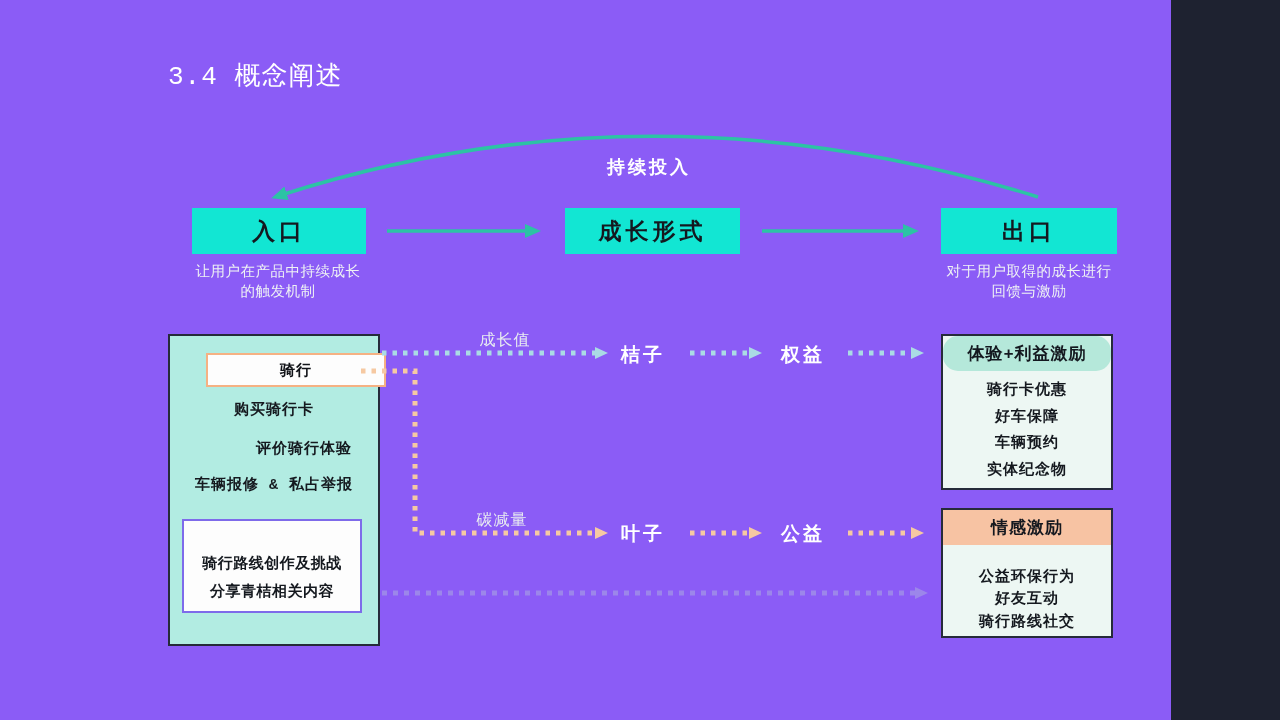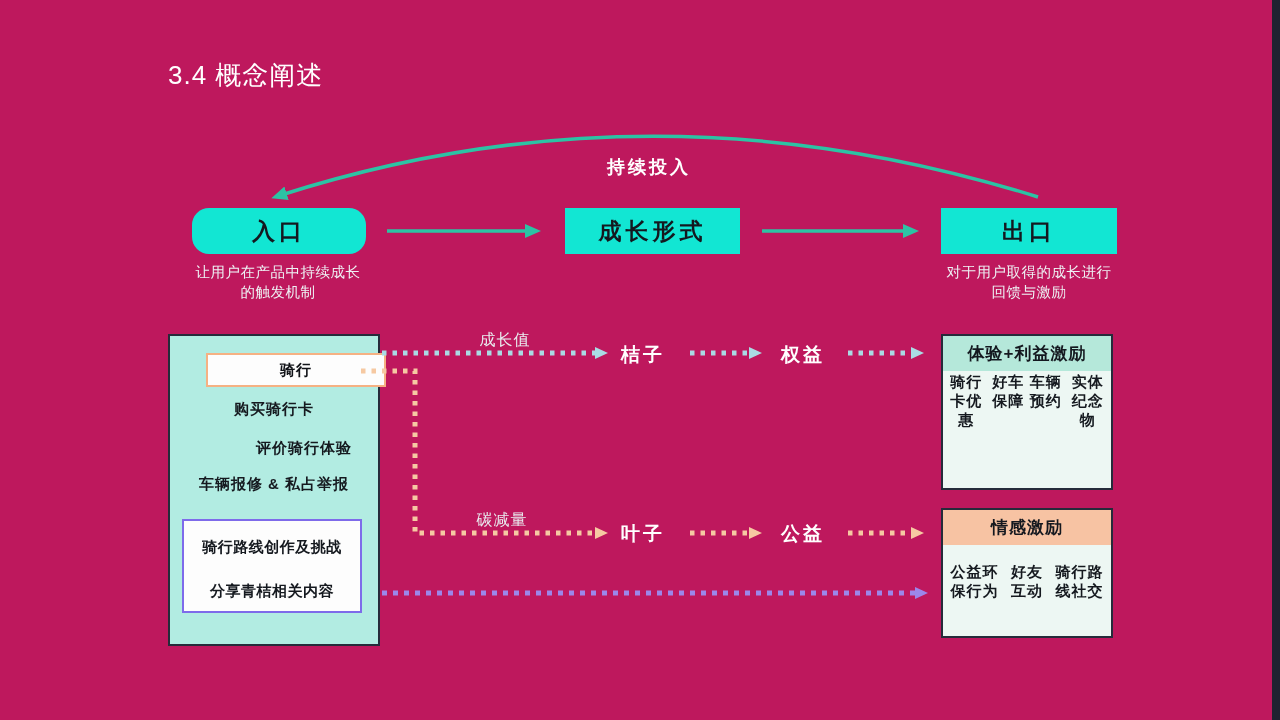--- a/index.html
+++ b/index.html
@@ -1,38 +1,38 @@
 <!DOCTYPE html>
 <html><head>
 <meta charset="utf-8">
 <style>
   html,body { margin:0; padding:0; background:#1e2230; }
   .slide {
-    position:relative; width:1272px; height:720px;
-    background:#be185d; overflow:hidden;
-    font-family:Liberation Sans, sans-serif;
+    position:relative; width:1171px; height:720px;
+    background:#8b5cf6; overflow:hidden;
+    font-family:Liberation Mono, monospace;
   }
   .title {
     position:absolute; left:168px; top:58px;
     font-size:26px; font-weight:500; color:#ffffff; letter-spacing:1px;
   }
   .overlay { position:absolute; left:0; top:0; z-index:2; }
 
   .cycle-label {
     position:absolute; left:649px; top:167px; transform:translate(-50%,-50%);
     color:#ffffff; font-size:18px; font-weight:700; letter-spacing:3px; z-index:3;
   }
 
   .stage {
     position:absolute; top:208px; height:46px; z-index:3;
     background:#12e6d3; color:#14181f;
     display:flex; align-items:center; justify-content:center;
     font-size:23px; font-weight:700; letter-spacing:4px;
   }
-  .stage-0 { left:192px; width:174px;border-radius:17px; }
+  .stage-0 { left:192px; width:174px; }
   .stage-1 { left:565px; width:175px; }
   .stage-2 { left:941px; width:176px; }
 
   .caption {
     position:absolute; top:262px; width:280px; z-index:3;
     text-align:center; color:#eef1f4; font-size:14.5px; font-weight:500;
     line-height:1.4; white-space:pre-line; letter-spacing:0.5px;
   }
   .caption-0 { left:138px; }
   .caption-1 { left:513px; }
@@ -56,21 +56,21 @@
   .entry-item-1 { top:103px;padding-left:30px; }
   .entry-item-2 { top:139px; }
   .group-box {
     position:absolute; left:12px; top:183px; width:180px; height:94px;
     background:#fdfdfd; border:2px solid #7e6bea; box-sizing:border-box;
   }
   .group-item {
     position:absolute; left:0; width:100%; text-align:center;
     font-size:15px; font-weight:700; color:#15191f; letter-spacing:0.5px;
   }
-  .group-item-0 { top:17px; }
+  .group-item-0 { top:33px; }
   .group-item-1 { top:61px; }
 
   .flow-label {
     position:absolute; transform:translate(-50%,-50%); z-index:3;
     color:#e9edf0; font-size:16px; font-weight:500; letter-spacing:1px;
   }
   .flow-label-0 { left:505px; top:340px; }
   .flow-label-1 { left:502px; top:520px; }
 
   .flow-token {
@@ -87,24 +87,24 @@
     background:#edf7f3; border:2px solid #262b3a; box-sizing:border-box;
     display:flex; flex-direction:column;
   }
   .reward-panel-0 { top:334px; height:156px; }
   .reward-panel-1 { top:508px; height:130px;gap:16px; }
   .reward-header {
     height:35px; flex:0 0 35px;
     display:flex; align-items:center; justify-content:center;
     font-size:17px; font-weight:700; color:#14181f; letter-spacing:1px;
   }
-  .hdr-mint  { background:#b5e8da; }
+  .hdr-mint  { background:#b5e8da;border-radius:15px; }
   .hdr-peach { background:#f7c3a3; }
   .reward-body {
-    flex:1; display:flex; 
+    flex:1; display:flex; flex-direction:column;
     justify-content:space-evenly; padding:2px 0;
   }
   .reward-item {
     text-align:center; font-size:15px; font-weight:700;
     color:#15191f; letter-spacing:1px;
   }
 </style>
 </head>
 <body>
 

